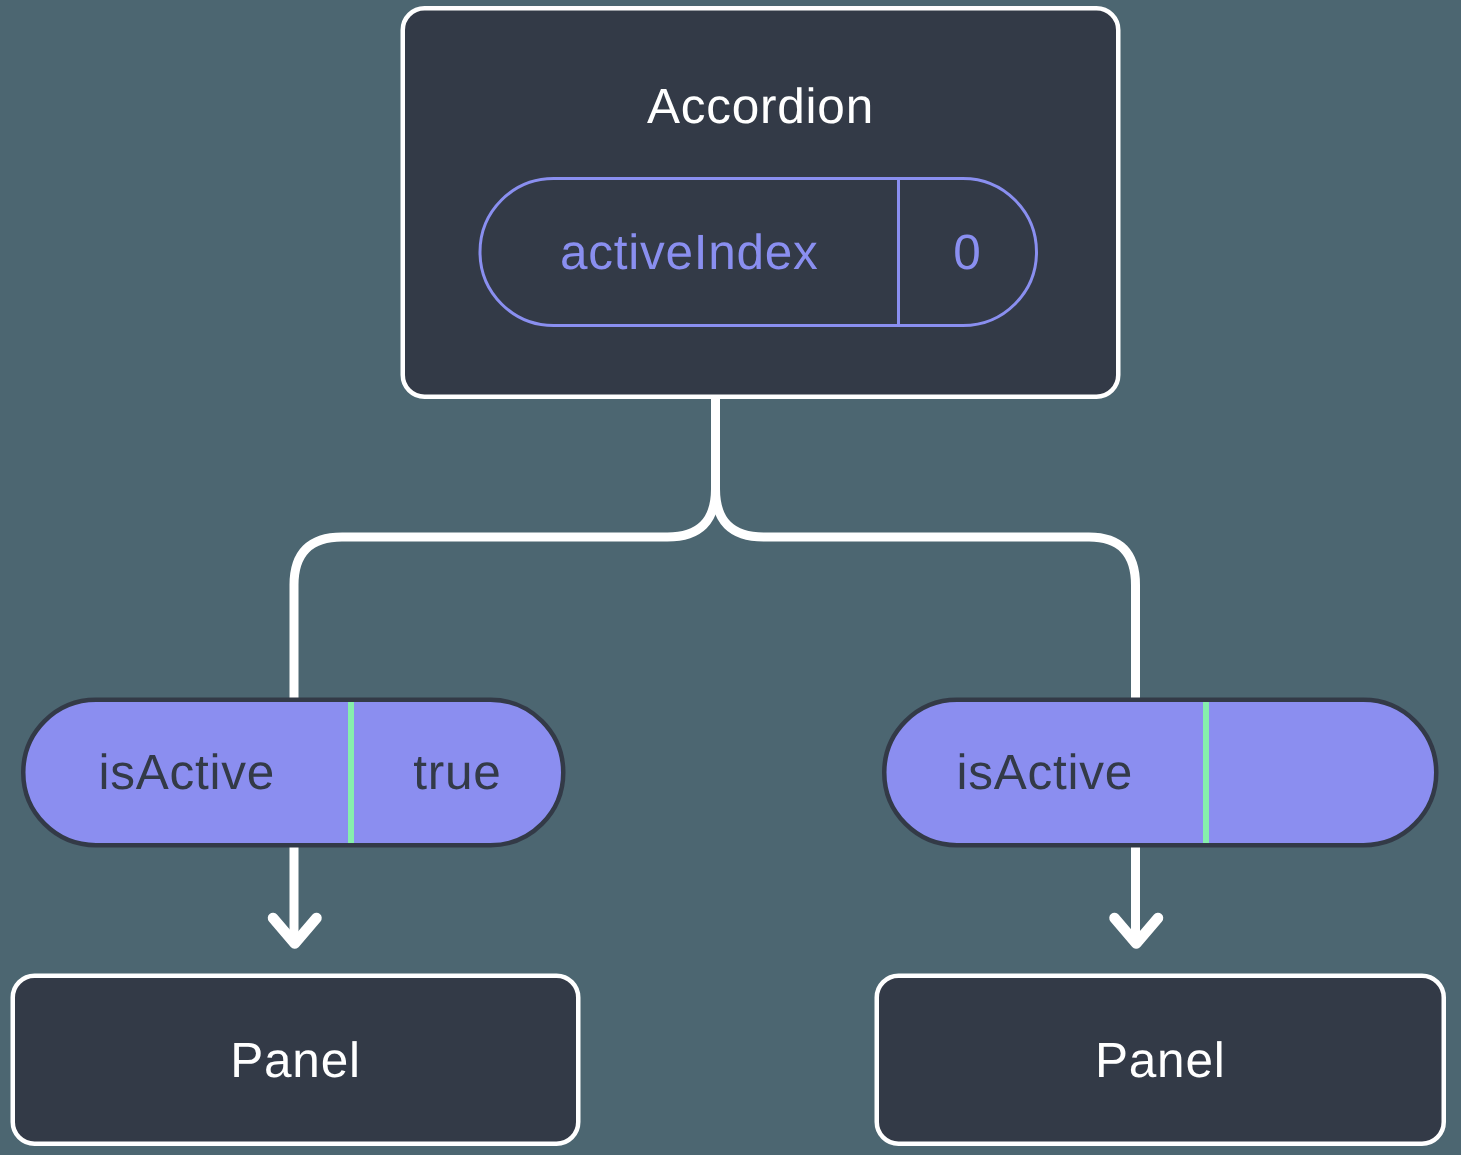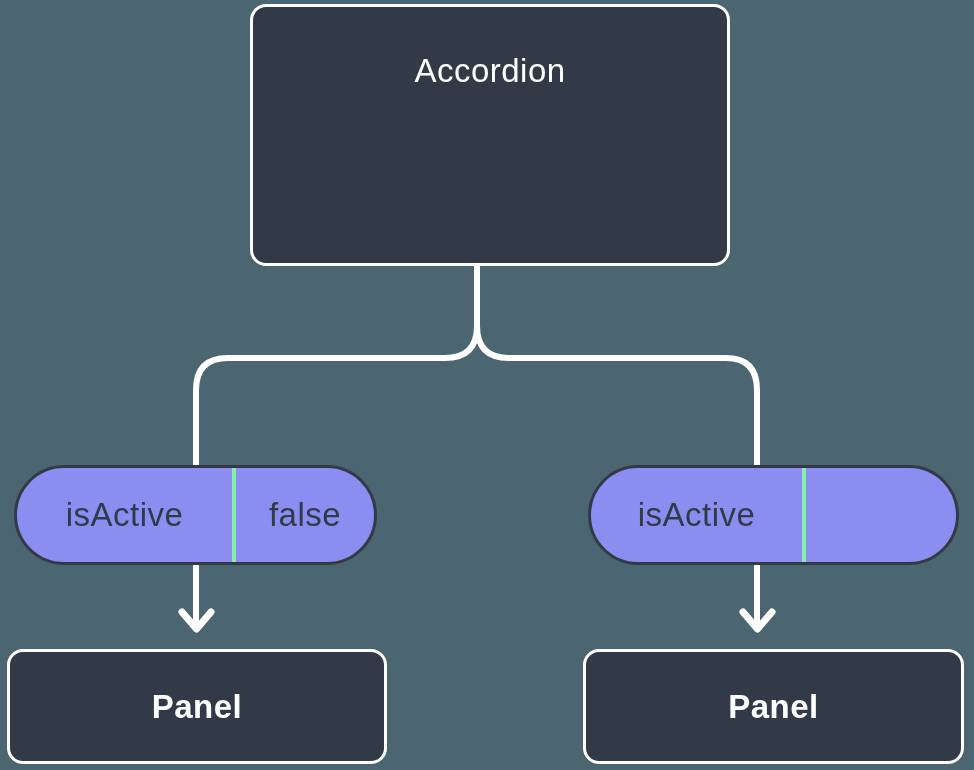--- a/index.html
+++ b/index.html
@@ -24,21 +24,21 @@
   }
   .node {
     position: absolute;
     box-sizing: border-box;
     background: #333A47;
     border: 3px solid #FFFFFF;
     border-radius: 16px;
     color: #FFFFFF;
   }
   .root-node {
-    left: 250px;
+    left: 267px;
     top: 4px;
     width: 480px;
     height: 262px;
   }
   .root-title {
     position: absolute;
     left: 0;
     right: 0;
     top: 44px;
     text-align: center;
@@ -103,45 +103,49 @@
   .prop-pill-left .seg-name { width: 215px; }
   .prop-pill-right { left: 588px; width: 371px; }
   .prop-pill-right .seg-name { width: 211px; }
   .panel-node {
     top: 649px;
     height: 115px;
     display: flex;
     align-items: center;
     justify-content: center;
     font-size: 33px;
-    font-weight: 700;
+    font-weight: 400;
     letter-spacing: 0.5px;
   }
   .panel-node-left { left: 7px; width: 380px; }
   .panel-node-right { left: 583px; width: 381px; }
 </style>
 </head>
 <body>
 
 <div class="stage">
 
   <svg class="connectors" viewBox="0 0 974 770" aria-hidden="true">
     <path d="M 477 263 L 477 326 Q 477 358 445 358 L 228 358 Q 196 358 196 390 L 196 624" fill="none" stroke="#FFFFFF" stroke-width="6"></path>
     <path d="M 477 263 L 477 326 Q 477 358 509 358 L 726 358 Q 757 358 757 390 L 757 624" fill="none" stroke="#FFFFFF" stroke-width="6"></path>
     <path d="M 182 612 L 196.5 629 L 211 612" fill="none" stroke="#FFFFFF" stroke-width="7" stroke-linecap="round" stroke-linejoin="round"></path>
     <path d="M 743 612 L 757.5 629 L 772 612" fill="none" stroke="#FFFFFF" stroke-width="7" stroke-linecap="round" stroke-linejoin="round"></path>
   </svg>
 
   <div class="node root-node">
     <div class="root-title">Accordion</div>
+    <div class="pill state-pill">
+      <div class="seg-name">activeIndex</div>
+      <div class="seg-value">0</div>
+    </div>
   </div>
 
   <div class="pill prop-pill prop-pill-left">
     <div class="seg-name">isActive</div>
-    <div class="seg-value">false</div>
+    <div class="seg-value">true</div>
   </div>
 
   <div class="pill prop-pill prop-pill-right">
     <div class="seg-name">isActive</div>
   </div>
 
   <div class="node panel-node panel-node-left">
     <span>Panel</span>
   </div>
 

